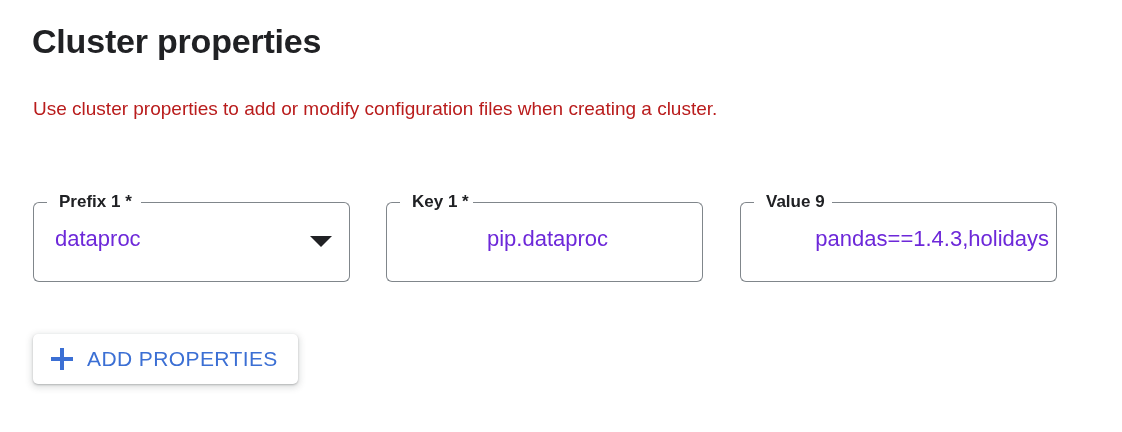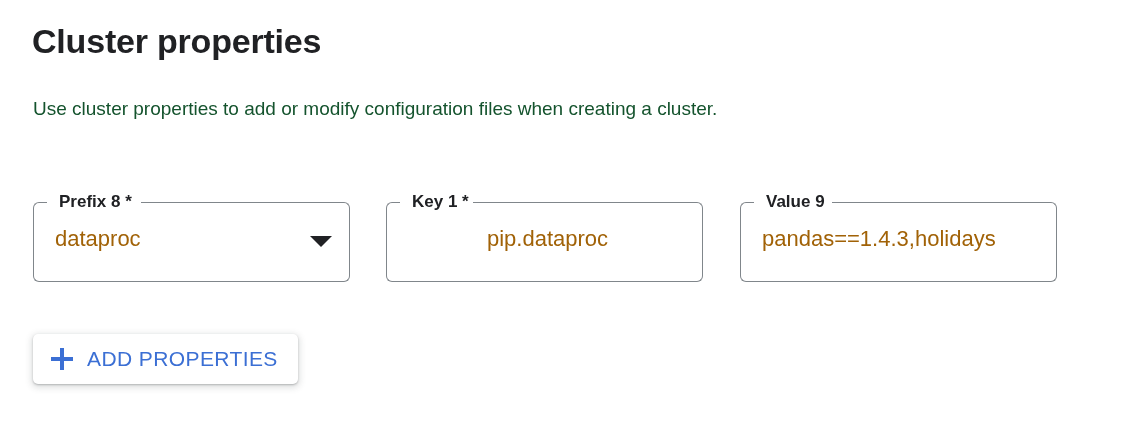--- a/index.html
+++ b/index.html
@@ -34,21 +34,21 @@
     white-space: nowrap;
   }
 
   .page-subtitle {
     position: absolute;
     left: 33px;
     top: 96px;
     font-size: 19px;
     line-height: 26px;
     font-weight: 400;
-    color: #14532d;
+    color: #b91c1c;
     white-space: nowrap;
   }
 
   
   .fields-row {
     position: absolute;
     left: 33px;
     top: 202px;
     width: 1060px;
     height: 80px;
@@ -129,26 +129,27 @@
   }
 
   .field-value-text {
     position: absolute;
     left: 22px;
     top: 22px;
     right: 16px;
     font-size: 22px;
     line-height: 30px;
     font-weight: 400;
-    color: #a16207;
+    color: #6d28d9;
     white-space: nowrap;
     overflow: hidden;
   }
   .field-value .field-value-text {
     right: 8px;
+    text-align: right;
   }
   .field-prefix .field-value-text {
     right: 52px;
   }
 
   .dropdown-arrow {
     position: absolute;
     right: 18px;
     top: 34px;
     width: 0;
@@ -215,21 +216,21 @@
   <div class="fields-row">
 
     <div class="field field-prefix">
       <div class="outline">
         <span class="ol-top-lead"></span>
         <span class="ol-top-rest" style="left:108px; right:0;"></span>
         <span class="ol-left"></span>
         <span class="ol-right"></span>
         <span class="ol-bottom"></span>
       </div>
-      <div class="field-label">Prefix 8 *</div>
+      <div class="field-label">Prefix 1 *</div>
       <div class="field-value-text">dataproc</div>
       <span class="dropdown-arrow"></span>
     </div>
 
     <div class="field field-key">
       <div class="outline">
         <span class="ol-top-lead"></span>
         <span class="ol-top-rest" style="left:86px; right:0;"></span>
         <span class="ol-left"></span>
         <span class="ol-right"></span>

